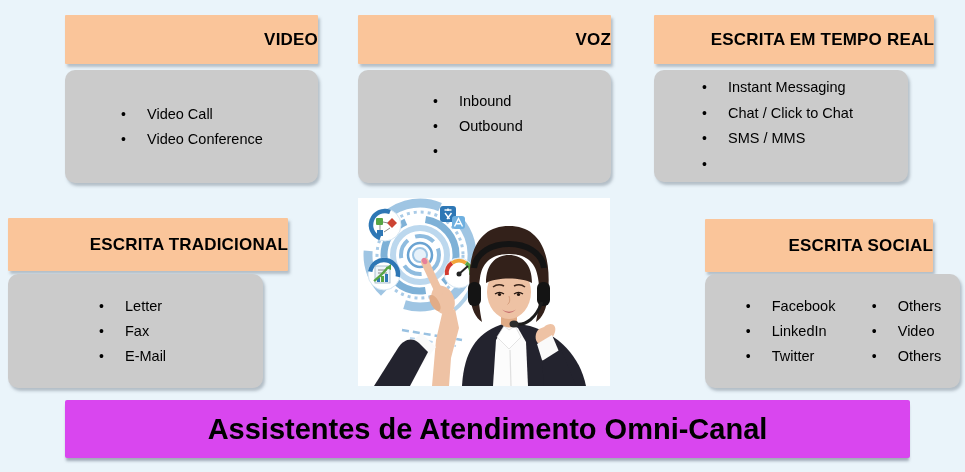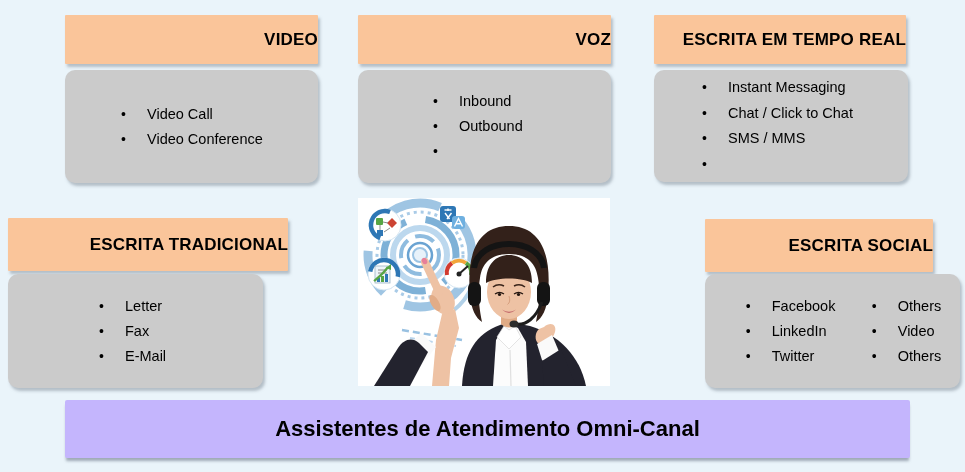--- a/index.html
+++ b/index.html
@@ -21,38 +21,38 @@
     display:flex; flex-direction:column; justify-content:center;
     font-size:14.5px;
   }
   .box ul { list-style:none; margin:0; padding:0; }
   .box li { line-height:25px; display:flex; align-items:baseline; }
   .box li .blt { width:26px; flex:0 0 26px; text-align:left; font-size:14px; }
   #hdr-video  { left:65px;  top:15px;  width:253px; height:49px; }
   #box-video  { left:65px;  top:70px;  width:253px; height:113px; padding-left:56px; box-sizing:border-box; }
   #hdr-voz    { left:358px; top:15px;  width:253px; height:49px; }
   #box-voz    { left:358px; top:70px;  width:253px; height:113px; padding-left:75px; box-sizing:border-box; }
-  #hdr-tempo  { left:654px; top:15px;  width:252px; height:49px; }
+  #hdr-tempo  { left:654px; top:15px;  width:280px; height:49px; }
   #box-tempo  { left:654px; top:70px;  width:254px; height:112px; padding-left:48px; box-sizing:border-box; }
   #box-tempo li { line-height:25.5px; }
   #hdr-trad   { left:8px;   top:218px; width:250px; height:53px;padding-left:30px; }
   #box-trad   { left:8px;   top:274px; width:255px; height:114px; padding-left:91px; box-sizing:border-box; }
   #hdr-social { left:705px; top:219px; width:228px; height:53px; }
   #box-social { left:705px; top:274px; width:255px; height:114px; padding-left:22px; box-sizing:border-box;
                 flex-direction:row; align-items:center; }
   #box-social ul.col-a { width:126px; }
   .photo {
     position:absolute; left:358px; top:198px; width:252px; height:188px;
     background:#ffffff;
   }
   .banner {
     position:absolute; left:65px; top:400px; width:845px; height:58px;
-    background:#c4b5fd; border-radius:2px;
+    background:#d946ef; border-radius:2px;
     display:flex; align-items:center; justify-content:center;
-    font-weight:bold; font-size:22px;
+    font-weight:bold; font-size:29px;
     box-shadow:0 4px 3px -1px rgba(108,120,136,0.6);
   }
 </style>
 </head>
 <body>
 
 <div class="slide">
 
   <div class="hdr" id="hdr-video">
     <span>VIDEO</span>

